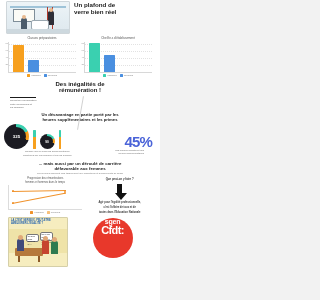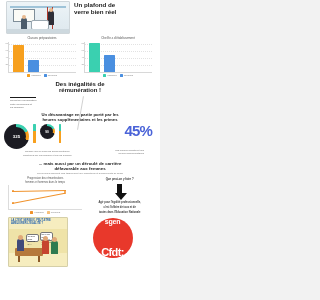--- a/index.html
+++ b/index.html
@@ -72,21 +72,21 @@
   .pcap{font-size:2.5px;line-height:3.1px;color:#5e5e5e;}
   .divider{
     position:absolute;left:50%;top:2px;width:0;height:34px;
     border-left:0.6px solid #d0d0d0;transform:rotate(10deg);
   }
   .sec2sub{
     text-align:center;color:#1b1b1b;font-weight:bold;
     font-size:4.2px;line-height:4.8px;margin-top:4px;padding:0 16px;
   }
   
-  .donrow{display:flex;align-items:flex-start;padding:2px 8px 0 4px;gap:4px;}
+  .donrow{display:flex;align-items:flex-end;padding:2px 8px 0 4px;gap:4px;}
   .donut{
     width:25px;height:25px;border-radius:50%;
     background:
       conic-gradient(#3ad0b0 0 18%, #f7a01e 18% 30%, #1b1b22 30% 100%);
     display:flex;align-items:center;justify-content:center;position:relative;
   }
   .donut:after{
     content:"";position:absolute;width:19px;height:19px;border-radius:50%;background:#1b1b22;
   }
   .donut span{position:relative;z-index:2;color:#fff;font-size:4.4px;font-weight:bold;}
@@ -131,21 +131,21 @@
   .cp1:after{content:"";position:absolute;left:1px;top:-4px;width:5px;height:5px;border-radius:50%;background:#e0a878;}
   .cp2{position:absolute;left:33px;top:22px;width:7px;height:14px;background:#c6442e;border-radius:2px 2px 0 0;}
   .cp2:after{content:"";position:absolute;left:1px;top:-4px;width:5px;height:5px;border-radius:50%;background:#e0a878;}
   .cp3{position:absolute;left:42px;top:23px;width:7px;height:13px;background:#2f7a4f;border-radius:2px 2px 0 0;}
   .cp3:after{content:"";position:absolute;left:1px;top:-4px;width:5px;height:5px;border-radius:50%;background:#e0a878;}
   .cbub{position:absolute;left:17px;top:16px;width:13px;height:8px;background:#fff;border:0.5px solid #777;border-radius:2px;font-size:2px;color:#333;padding:0.5px;box-sizing:border-box;line-height:2.4px;}
   .cbub2{position:absolute;left:31px;top:14px;width:13px;height:9px;background:#fff;border:0.5px solid #777;border-radius:2px;font-size:2px;color:#333;padding:0.5px;box-sizing:border-box;line-height:2.4px;}
   .brand{flex:1;text-align:center;padding-top:1px;}
   .blob{
     width:40px;height:40px;border-radius:50%;background:#e8382b;
-    margin:0 auto;display:flex;flex-direction:column;align-items:center;justify-content:space-between;
+    margin:0 auto;display:flex;flex-direction:column;align-items:center;justify-content:flex-start;
     color:#fff;
   }
   .bsgen{font-size:7px;font-weight:bold;line-height:7px;letter-spacing:-0.2px;}
   .bcfdt{font-size:11px;font-weight:bold;line-height:11px;letter-spacing:-0.6px;}
 </style>
 </head>
 <body>
 
 <div class="poster">
 

